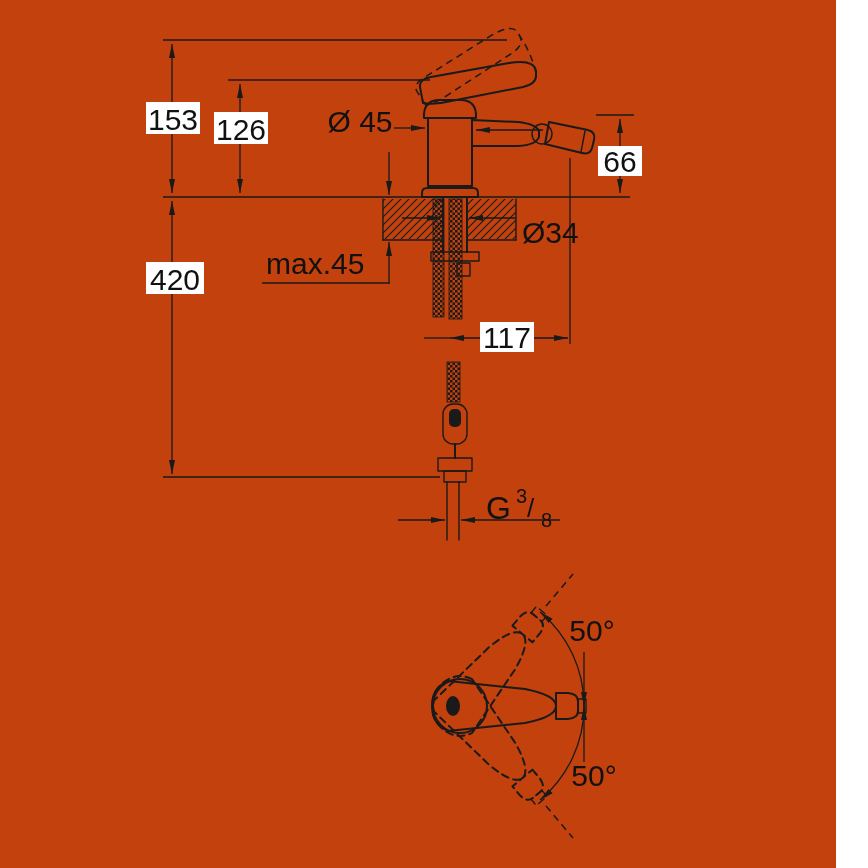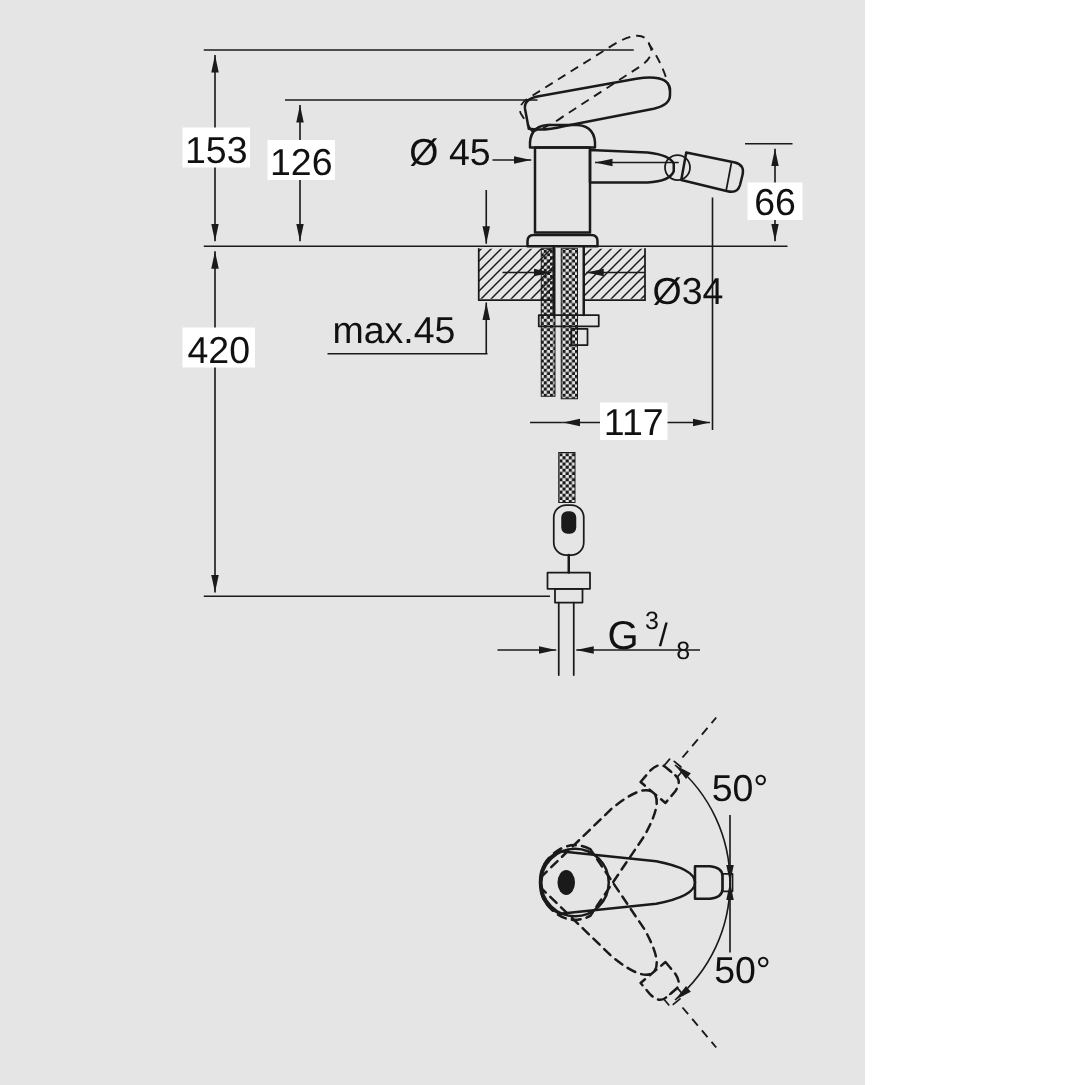--- a/index.html
+++ b/index.html
@@ -1,16 +1,16 @@
 <!DOCTYPE html>
 <html><head>
 <meta charset="utf-8">
 <style>
   html,body{margin:0;padding:0;background:#ffffff;}
-  .page{width:692px;height:868px;background:#e5e5e5;position:relative;overflow:hidden;}
+  .page{width:836px;height:868px;background:#c2410c;position:relative;overflow:hidden;}
   svg{display:block;}
   .outline{stroke:#1a1a1a;fill:none;stroke-width:2;stroke-linejoin:round;stroke-linecap:round;}
   .thin{stroke-width:1.4;}
   .dash{stroke-dasharray:7 5;stroke-width:1.5;fill:none;stroke:#1a1a1a;}
   .dim{stroke:#1a1a1a;fill:none;stroke-width:1.3;}
   .ink{fill:#1a1a1a;stroke:none;}
   .bg{fill:#ffffff;stroke:none;}
   text{font-family:"Liberation Sans","DejaVu Sans",sans-serif;fill:#111111;font-size:30px;}
   text.small{font-size:20px;}
   text.mid{font-size:26px;}

